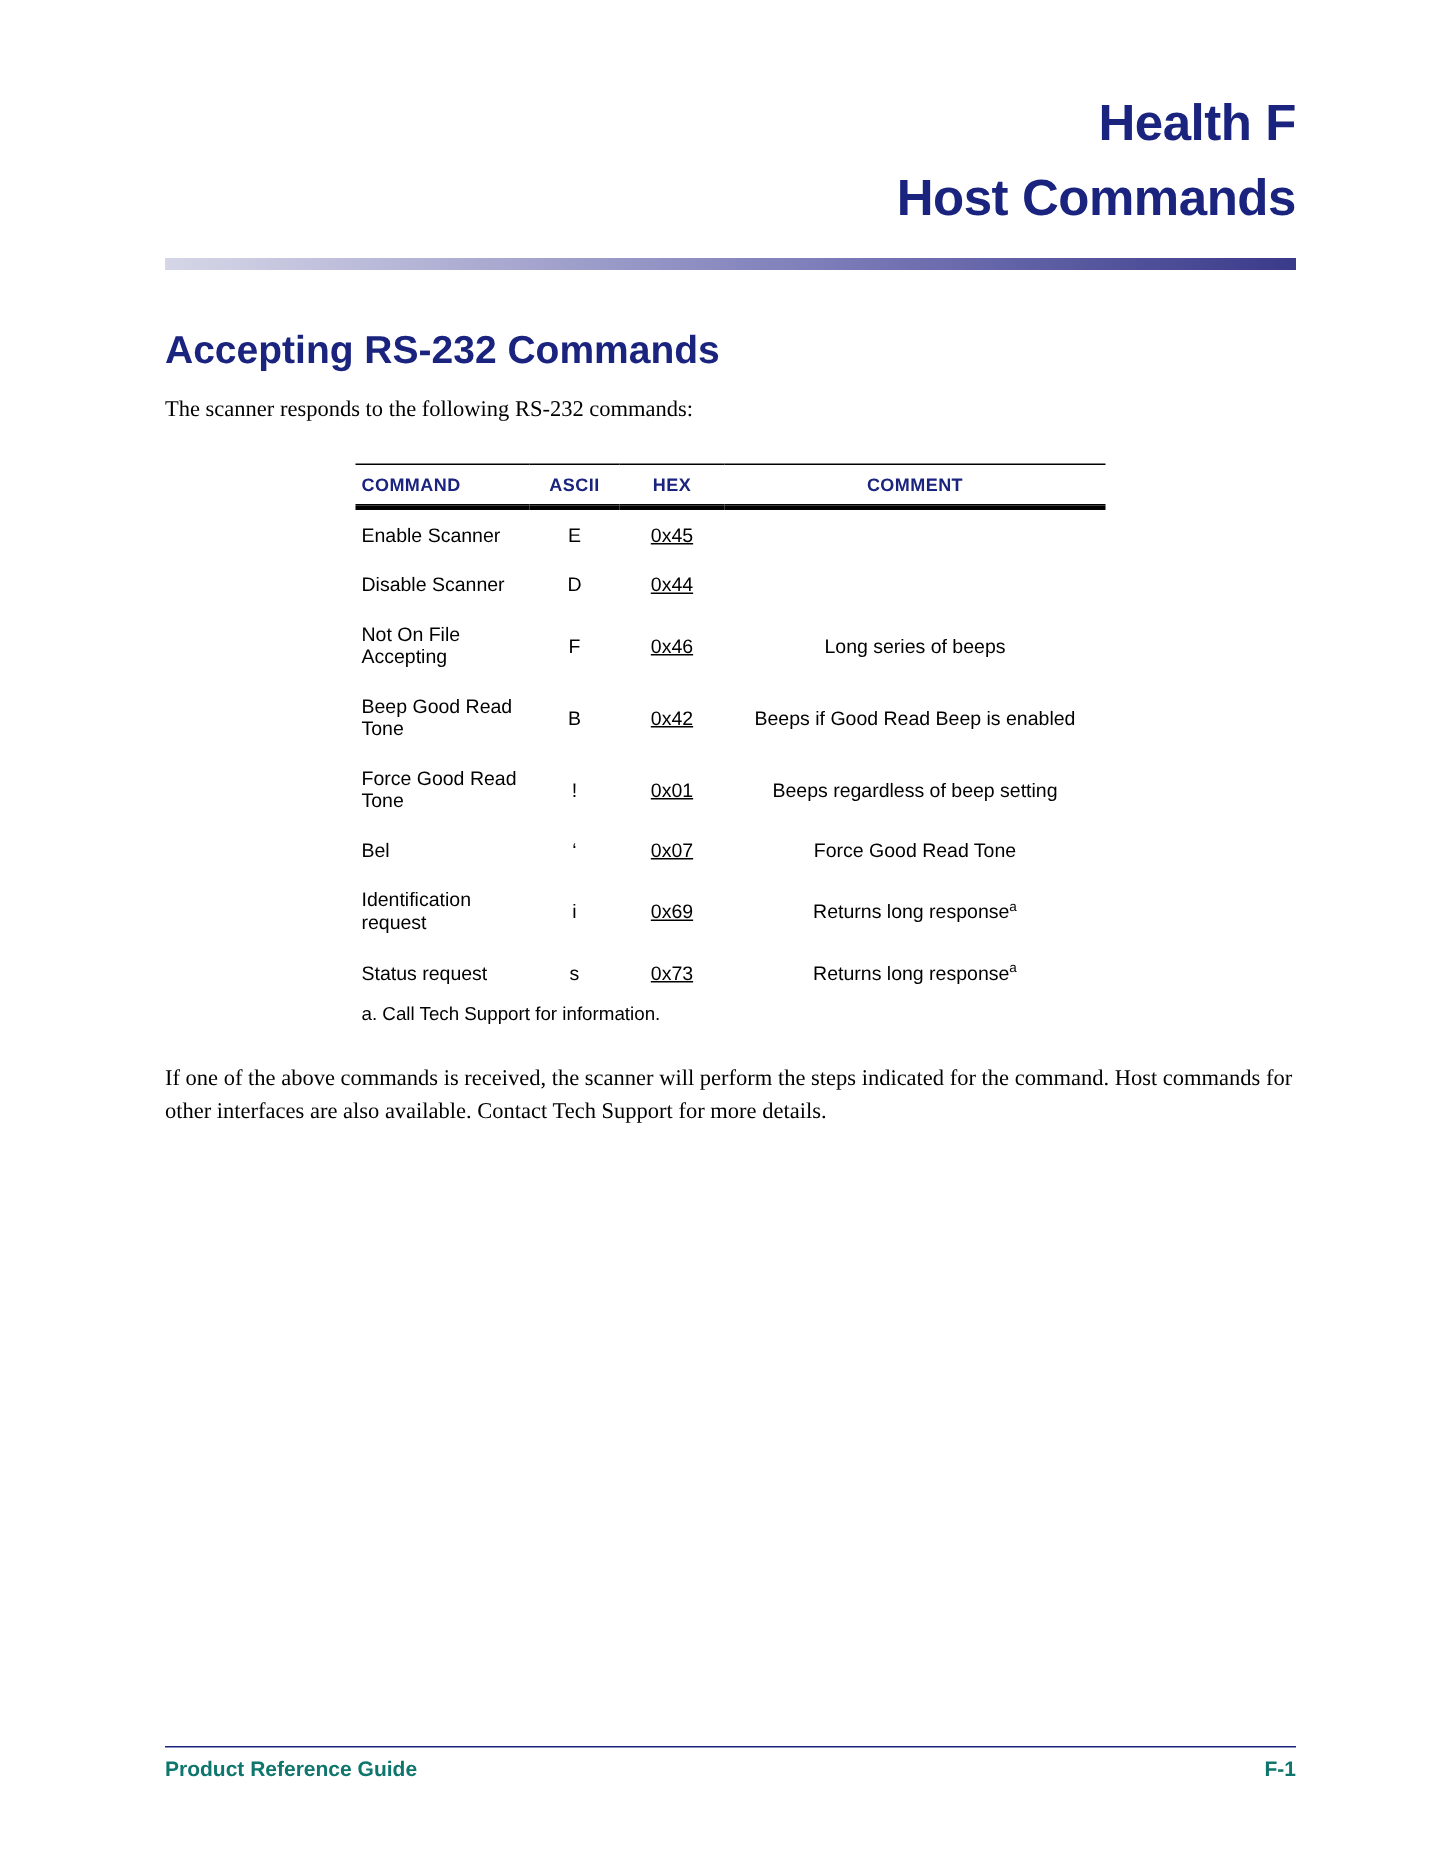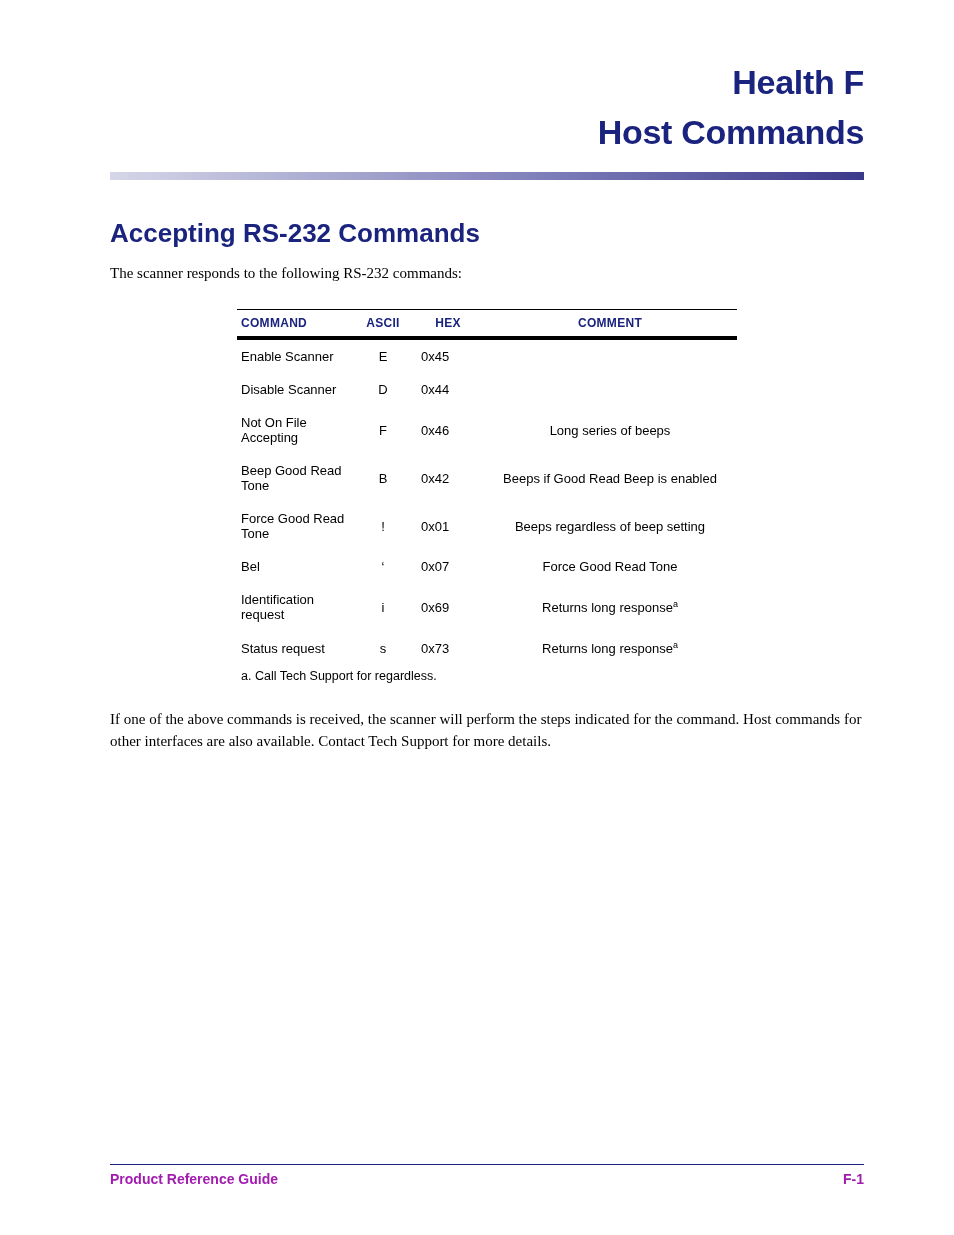--- a/index.html
+++ b/index.html
@@ -67,21 +67,21 @@
   thead::after {
     content: "";
   }
   tbody td {
     padding: 9px 8px;
     vertical-align: middle;
     color: #000;
   }
   tbody td:nth-child(1){ text-align:left; padding-left:4px; max-width:105px;}
   tbody td:nth-child(2){ text-align:center; width:60px;}
-  tbody td:nth-child(3){ width:70px;}
+  tbody td:nth-child(3){ text-align:center; width:70px;text-decoration:underline;}
   tbody td:nth-child(4){ text-align:center; }
   .thick-rule { border-top: 3px solid #000; }
   .thin-rule  { border-top: 1px solid #000; }
   sup { font-size: 9px; vertical-align: super; }
   .footnote-row td {
     padding: 4px 8px 6px 24px;
     font-size: 12.5px;
   }
   .footer {
     position: absolute;
@@ -91,21 +91,21 @@
   }
   .footer-rule {
     border-top: 1.5px solid #1a237e;
     margin-bottom: 6px;
   }
   .footer-row {
     display: flex;
     justify-content: space-between;
     font-family: 'Segoe UI Semibold','Myriad Pro',Arial,sans-serif;
     font-weight: 700;
-    color: #a21caf;
+    color: #0f766e;
     font-size: 14px;
   }
 </style>
 </head>
 <body>
 
 <div class="chapter-head">
   <h1>Health F</h1>
   <h1 class="l2">Host Commands</h1>
 </div>
@@ -169,21 +169,21 @@
           <td>0x69</td>
           <td>Returns long response<sup>a</sup></td>
         </tr>
         <tr>
           <td>Status request</td>
           <td>s</td>
           <td>0x73</td>
           <td>Returns long response<sup>a</sup></td>
         </tr>
         <tr class="footnote-row">
-          <td colspan="4">a.  Call Tech Support for regardless.</td>
+          <td colspan="4">a.  Call Tech Support for information.</td>
         </tr>
       </tbody>
   </table>
 </div>
 
 <p class="body-text">If one of the above commands is received, the scanner will perform the steps indicated for the command. Host commands for other interfaces are also available. Contact Tech Support for more details.</p>
 
 <div class="footer">
   <div class="footer-rule"></div>
   <div class="footer-row">

